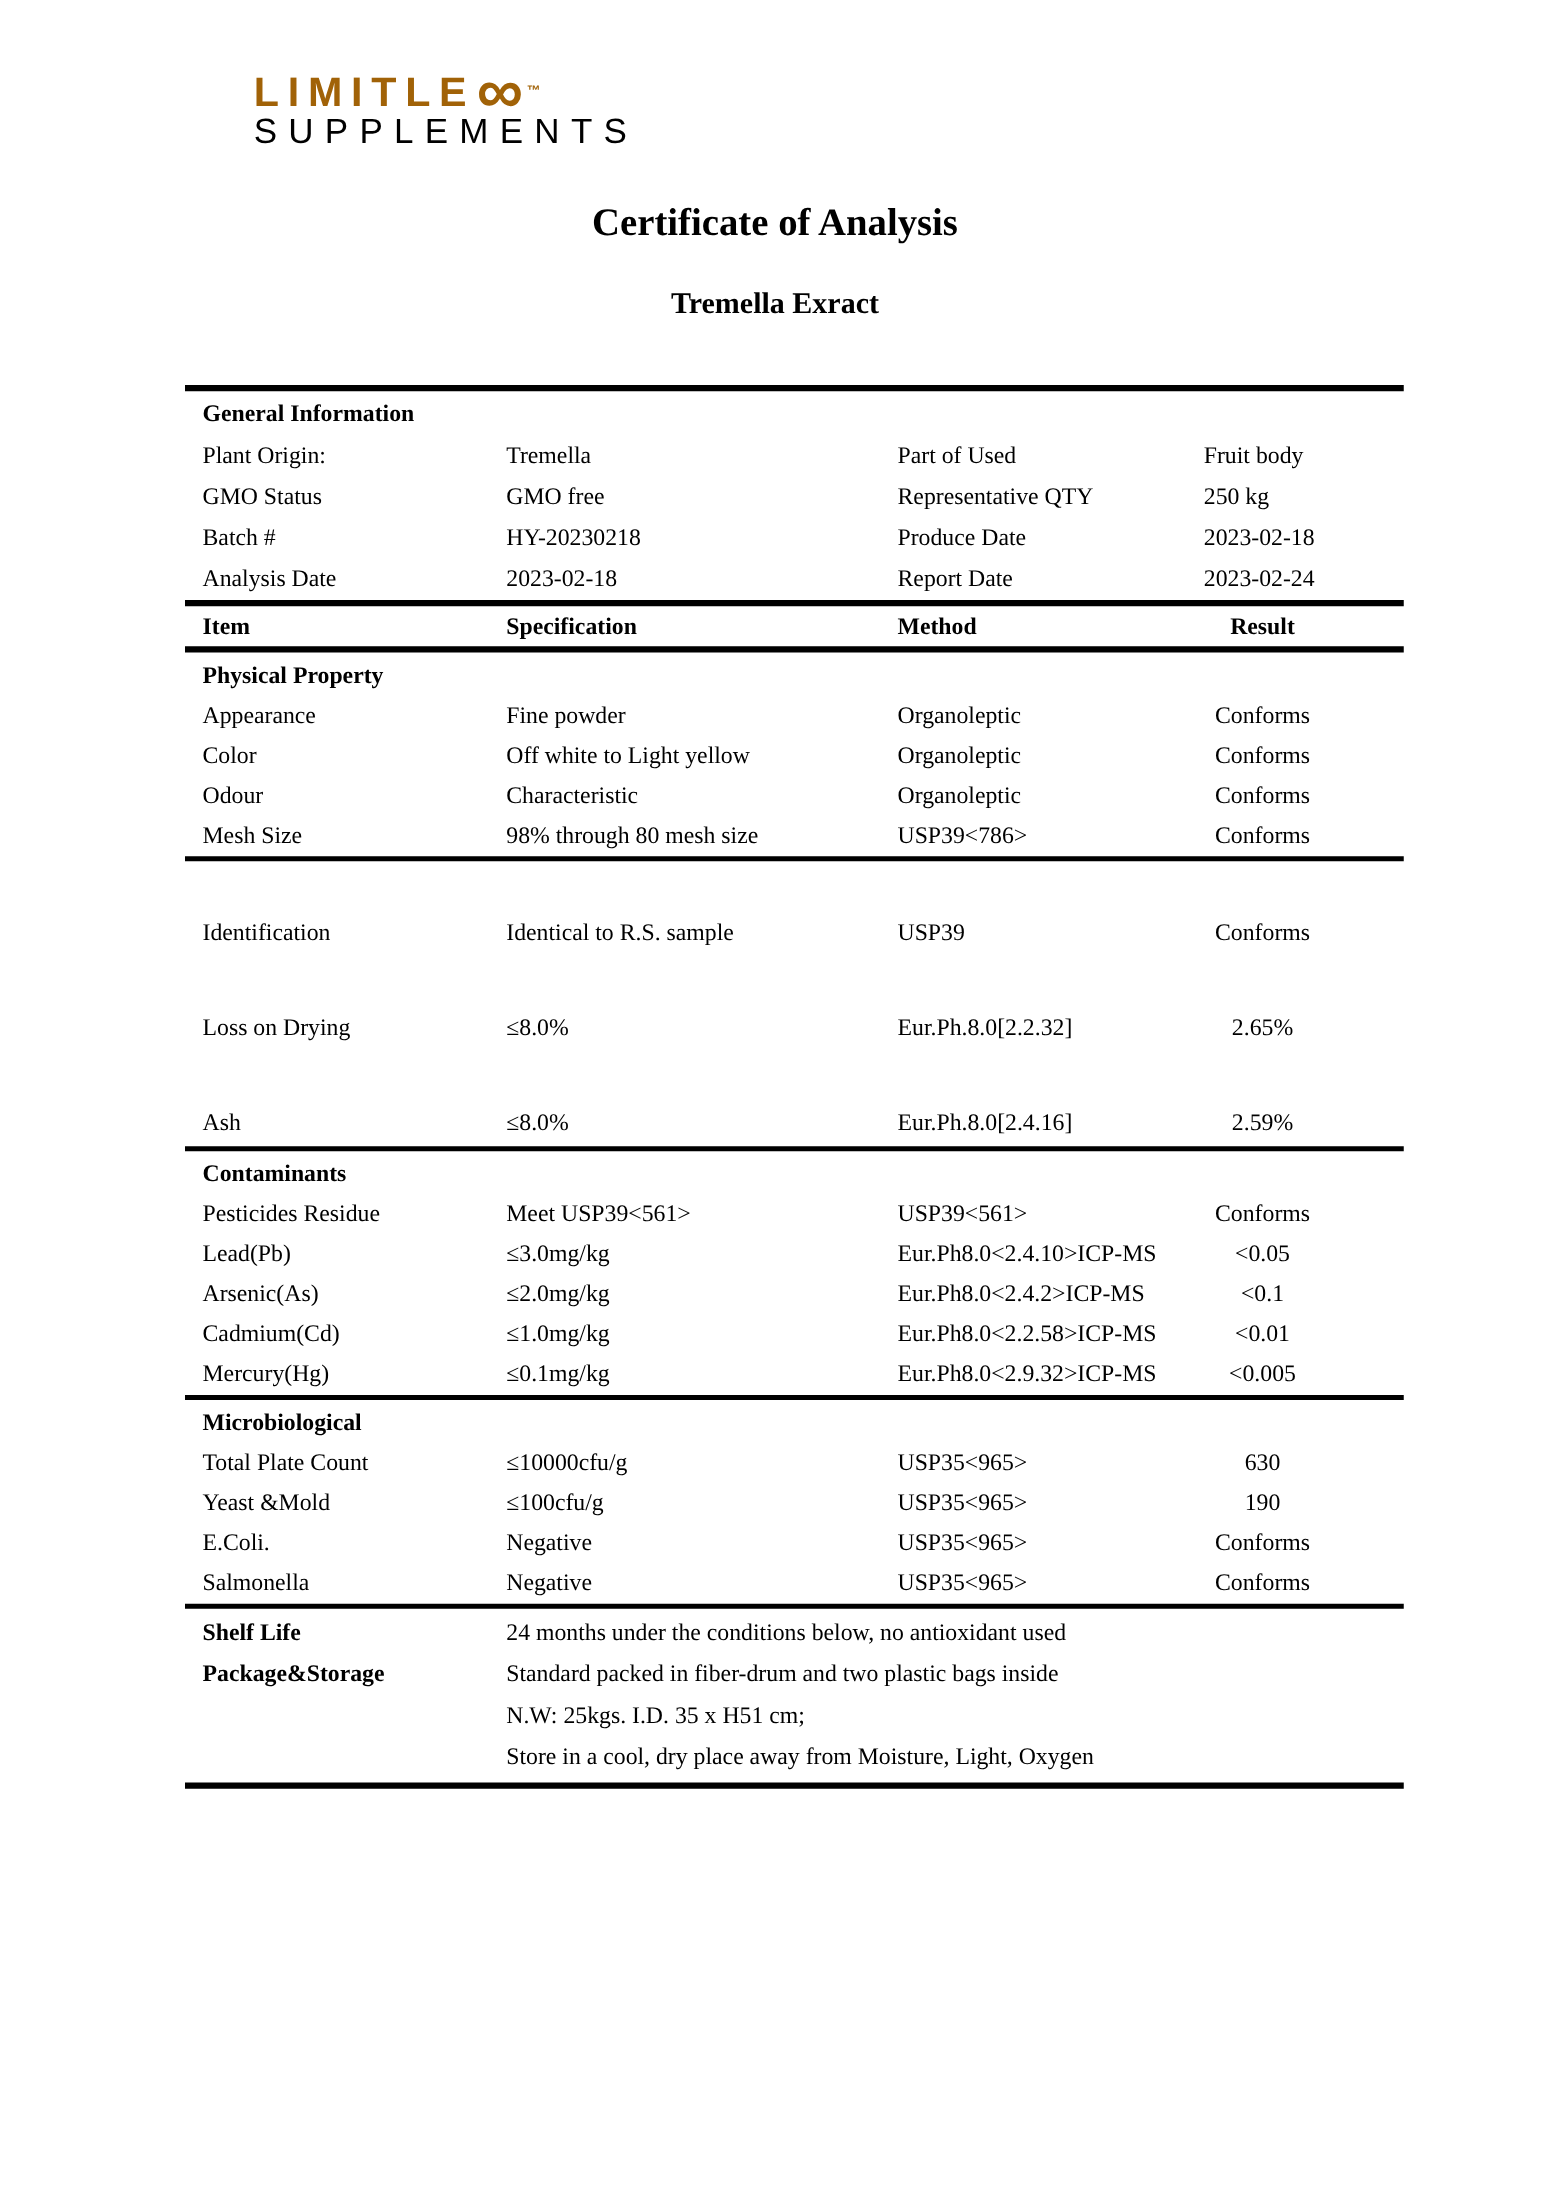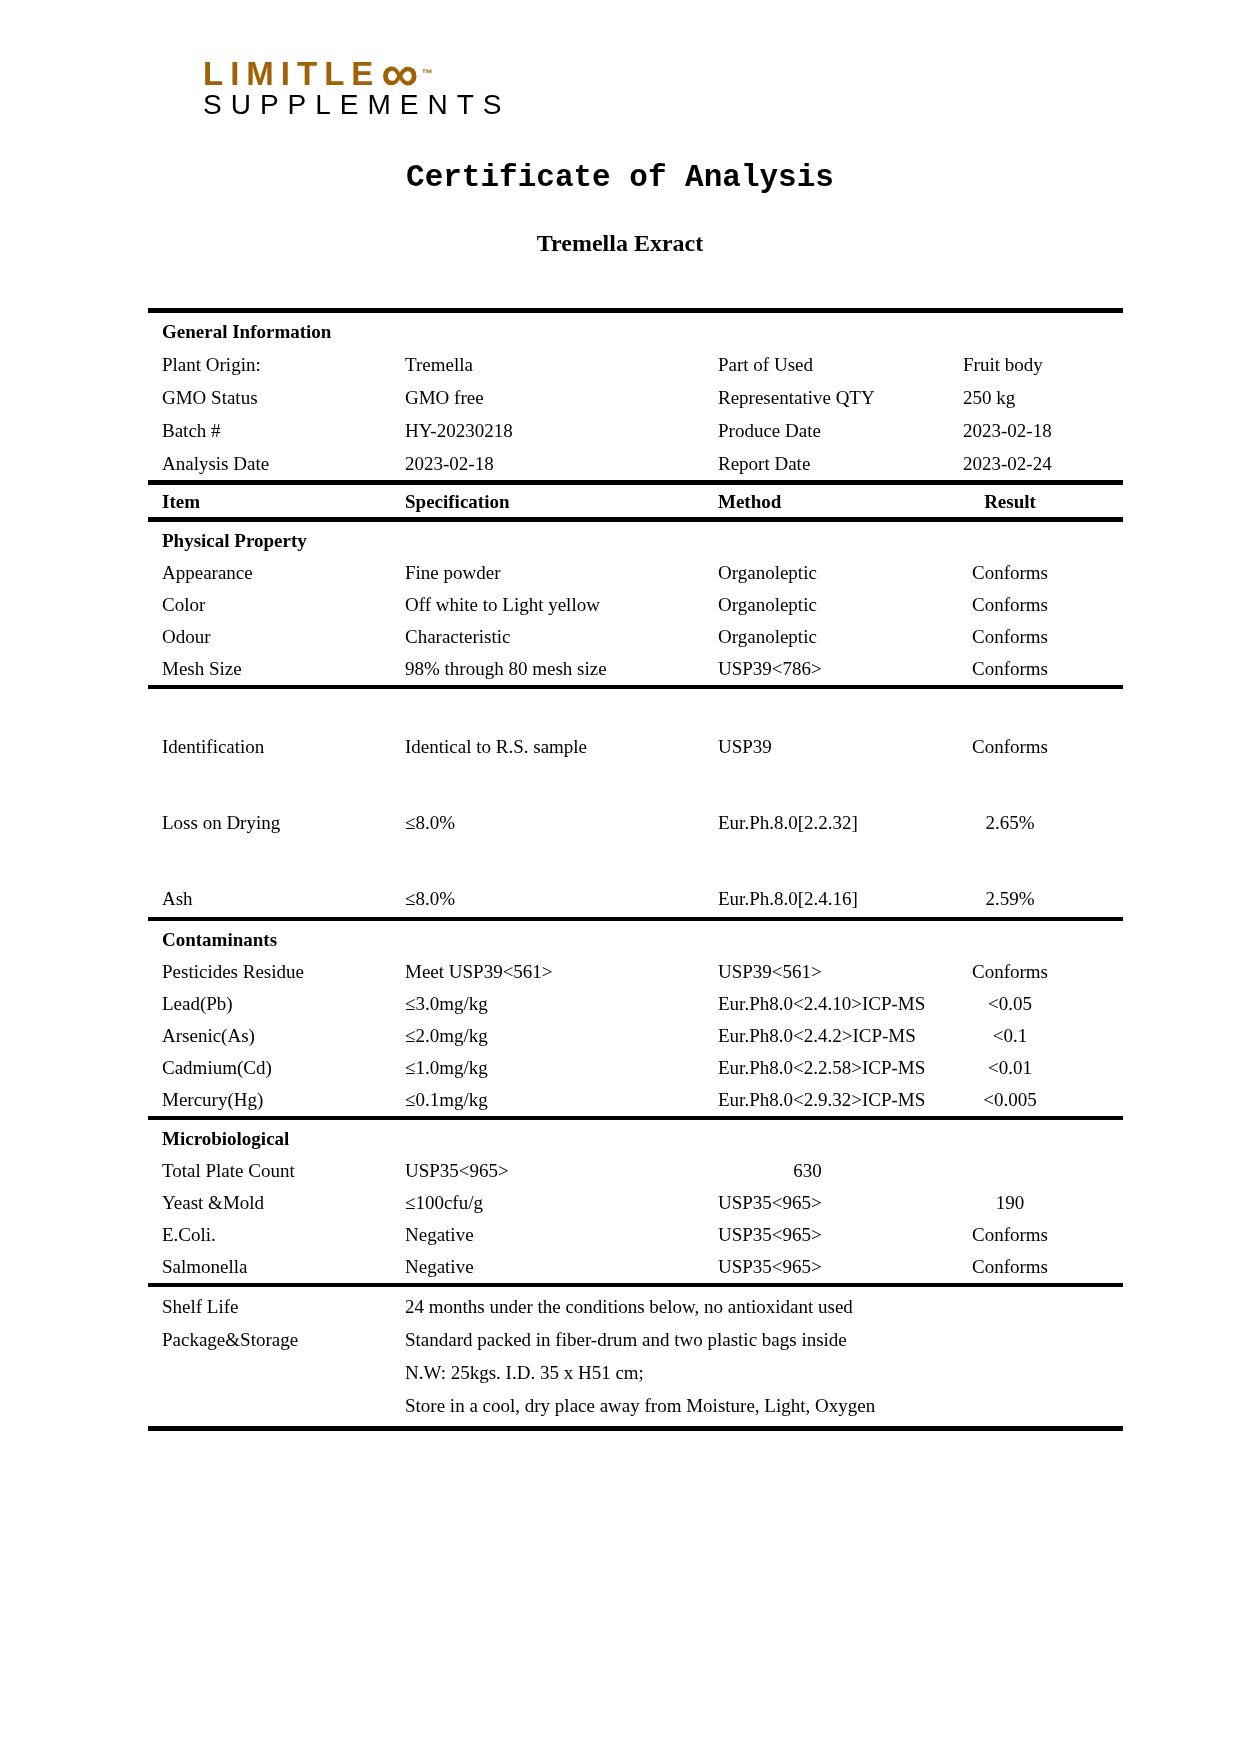--- a/index.html
+++ b/index.html
@@ -44,21 +44,21 @@
     letter-spacing: 9px;
     color: #000000;
     line-height: 26px;
     white-space: nowrap;
   }
 
   
   .doc-title {
     position: absolute; top: 160px; left: 0; width: 100%;
     text-align: center;
-    font-size: 31px; font-weight: bold; font-family: Liberation Mono, monospace;
+    font-size: 31px; font-weight: bold;
   }
   .doc-subtitle {
     position: absolute; top: 230px; left: 0; width: 100%;
     text-align: center;
     font-size: 24px; font-weight: bold;
   }
 
   
   .coa {
     position: absolute; left: 148px; top: 308px; width: 975px;
@@ -81,21 +81,21 @@
     font-weight: bold;
     line-height: 33px;
     padding-left: 14px;
     padding-top: 2px;
   }
   .footer-row {
     display: grid;
     grid-template-columns: 257px 718px;
     line-height: 33px;
   }
-  .footer-row .label { padding-left: 14px; font-weight: normal; }
+  .footer-row .label { padding-left: 14px; font-weight: bold; }
   .coa > .footer-block { padding-top: 3px; padding-bottom: 4px; }
 </style>
 </head>
 <body>
 
 <div class="logo">
   <div class="logo-main">
     <span>LIMITLE</span>
       <span class="logo-infinity">∞</span>
       <span class="logo-tm">™</span>
@@ -227,20 +227,21 @@
     <div>≤0.1mg/kg</div>
     <div>Eur.Ph8.0&lt;2.9.32&gt;ICP-MS</div>
     <div class="result">&lt;0.005</div>
   </div>
 
   <div class="rule thin"></div>
 
   <div class="section-title">Microbiological</div>
   <div class="grid-row compact">
     <div class="c1">Total Plate Count</div>
+    <div>≤10000cfu/g</div>
     <div>USP35&lt;965&gt;</div>
     <div class="result">630</div>
   </div>
   <div class="grid-row compact">
     <div class="c1">Yeast &amp;Mold</div>
     <div>≤100cfu/g</div>
     <div>USP35&lt;965&gt;</div>
     <div class="result">190</div>
   </div>
   <div class="grid-row compact">

